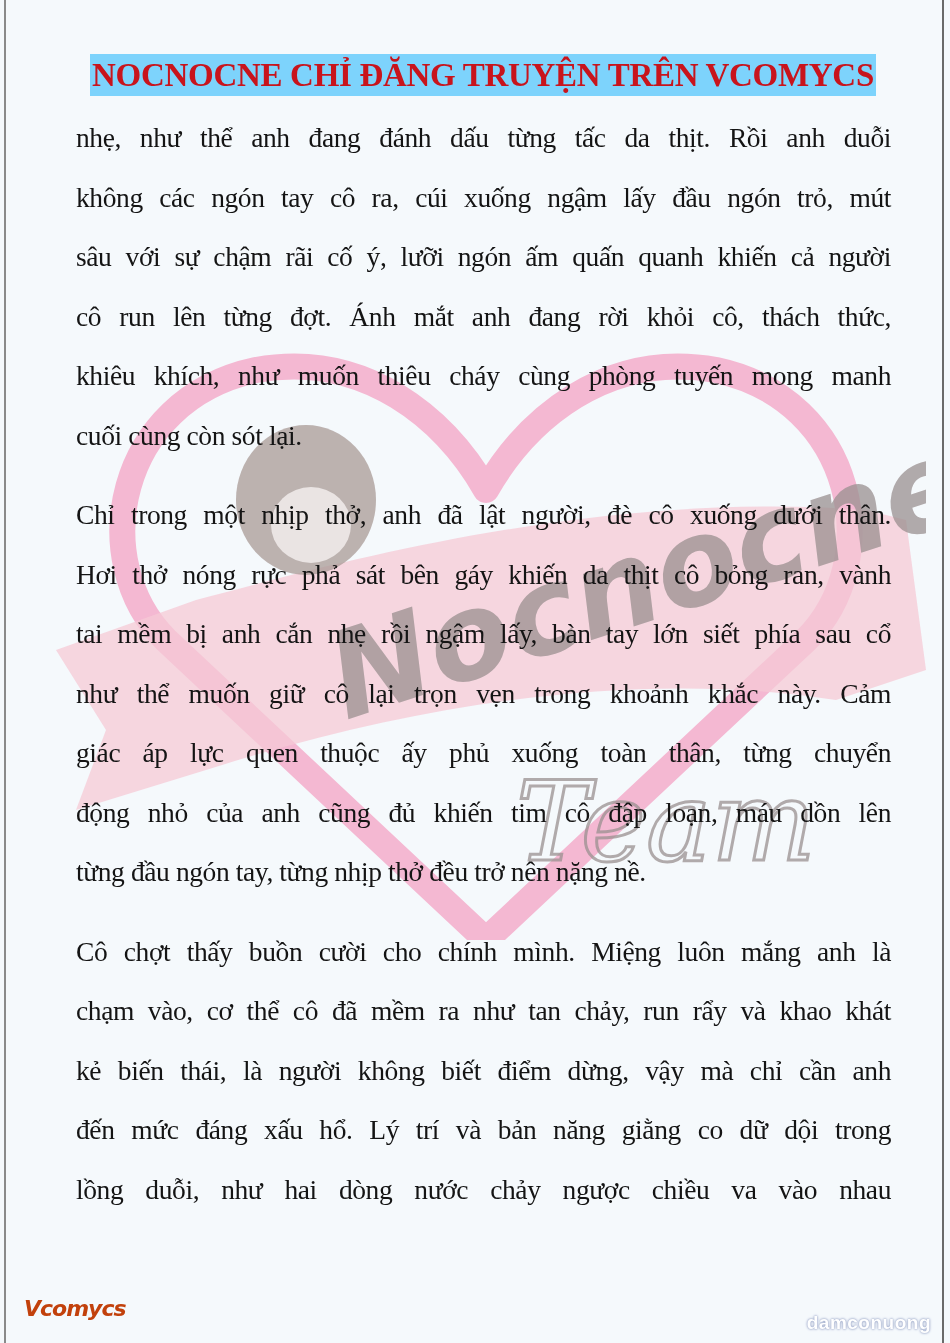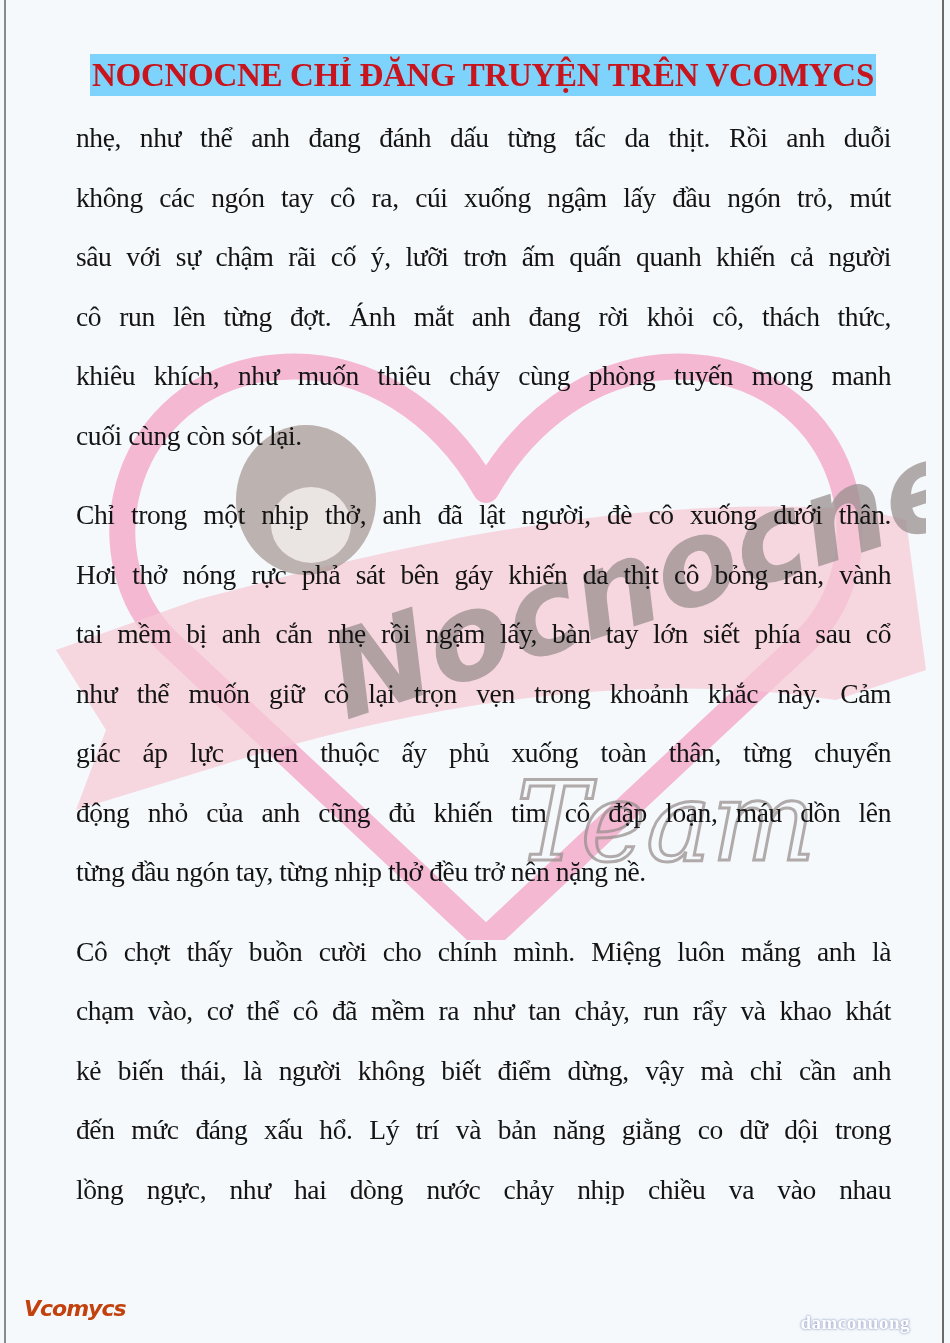--- a/index.html
+++ b/index.html
@@ -41,22 +41,22 @@
     letter-spacing: -0.4px;
   }
   .line.last { text-align-last: left; }
   .para-gap { height: 20px; }
   .footer-logo {
     position: absolute; left: 18px; top: 1296px;
     font-family: "DejaVu Sans", sans-serif; font-weight: bold; font-style: italic;
     font-size: 22px; color: #c2410c; letter-spacing: -1px;
   }
   .footer-credit {
-    position: absolute; right: 32px; top: 1312px;
-    font-family: Liberation Serif, serif; font-weight: bold;
+    position: absolute; right: 11px; top: 1312px;
+    font-family: Liberation Sans, sans-serif; font-weight: bold;
     font-size: 19px; color: #ffffff;
     text-shadow: 0 0 3px #9aa6c8, 0 0 2px #9aa6c8;
     letter-spacing: 0.5px;
   }
 </style>
 </head>
 <body>
 
 <div class="page">
 
@@ -72,40 +72,40 @@
     <text x="300" y="380" transform="rotate(-18 300 380)" font-family="DejaVu Sans, sans-serif" font-weight="bold" font-style="italic" font-size="120" fill="#9a9090" opacity="0.75">Nocnocne</text>
     <text x="470" y="520" font-family="DejaVu Serif, serif" font-style="italic" font-size="110" fill="none" stroke="#9a9090" stroke-width="3" opacity="0.75">Team</text>
   </svg>
 
   <div class="header-banner">NOCNOCNE CHỈ ĐĂNG TRUYỆN TRÊN VCOMYCS</div>
 
   <div class="content">
     <div class="para">
       <div class="line">nhẹ, như thể anh đang đánh dấu từng tấc da thịt. Rồi anh duỗi</div>
       <div class="line">không các ngón tay cô ra, cúi xuống ngậm lấy đầu ngón trỏ, mút</div>
-      <div class="line">sâu với sự chậm rãi cố ý, lưỡi trơn ấm quấn quanh khiến cả người</div>
+      <div class="line">sâu với sự chậm rãi cố ý, lưỡi ngón ấm quấn quanh khiến cả người</div>
       <div class="line">cô run lên từng đợt. Ánh mắt anh đang rời khỏi cô, thách thức,</div>
       <div class="line">khiêu khích, như muốn thiêu cháy cùng phòng tuyến mong manh</div>
       <div class="line last">cuối cùng còn sót lại.</div>
     </div>
     <div class="para-gap"></div>
     <div class="para">
       <div class="line">Chỉ trong một nhịp thở, anh đã lật người, đè cô xuống dưới thân.</div>
       <div class="line">Hơi thở nóng rực phả sát bên gáy khiến da thịt cô bỏng ran, vành</div>
       <div class="line">tai mềm bị anh cắn nhẹ rồi ngậm lấy, bàn tay lớn siết phía sau cổ</div>
       <div class="line">như thể muốn giữ cô lại trọn vẹn trong khoảnh khắc này. Cảm</div>
       <div class="line">giác áp lực quen thuộc ấy phủ xuống toàn thân, từng chuyển</div>
       <div class="line">động nhỏ của anh cũng đủ khiến tim cô đập loạn, máu dồn lên</div>
       <div class="line last">từng đầu ngón tay, từng nhịp thở đều trở nên nặng nề.</div>
     </div>
     <div class="para-gap"></div>
     <div class="para">
       <div class="line">Cô chợt thấy buồn cười cho chính mình. Miệng luôn mắng anh là</div>
       <div class="line">chạm vào, cơ thể cô đã mềm ra như tan chảy, run rẩy và khao khát</div>
       <div class="line">kẻ biến thái, là người không biết điểm dừng, vậy mà chỉ cần anh</div>
       <div class="line">đến mức đáng xấu hổ. Lý trí và bản năng giằng co dữ dội trong</div>
-      <div class="line">lồng ngực, như hai dòng nước chảy nhịp chiều va vào nhau</div>
+      <div class="line">lồng duỗi, như hai dòng nước chảy ngược chiều va vào nhau</div>
     </div>
   </div>
 
   <div class="footer-logo">Vcomycs</div>
   <div class="footer-credit">damconuong</div>
 </div>
 
 </body></html>

